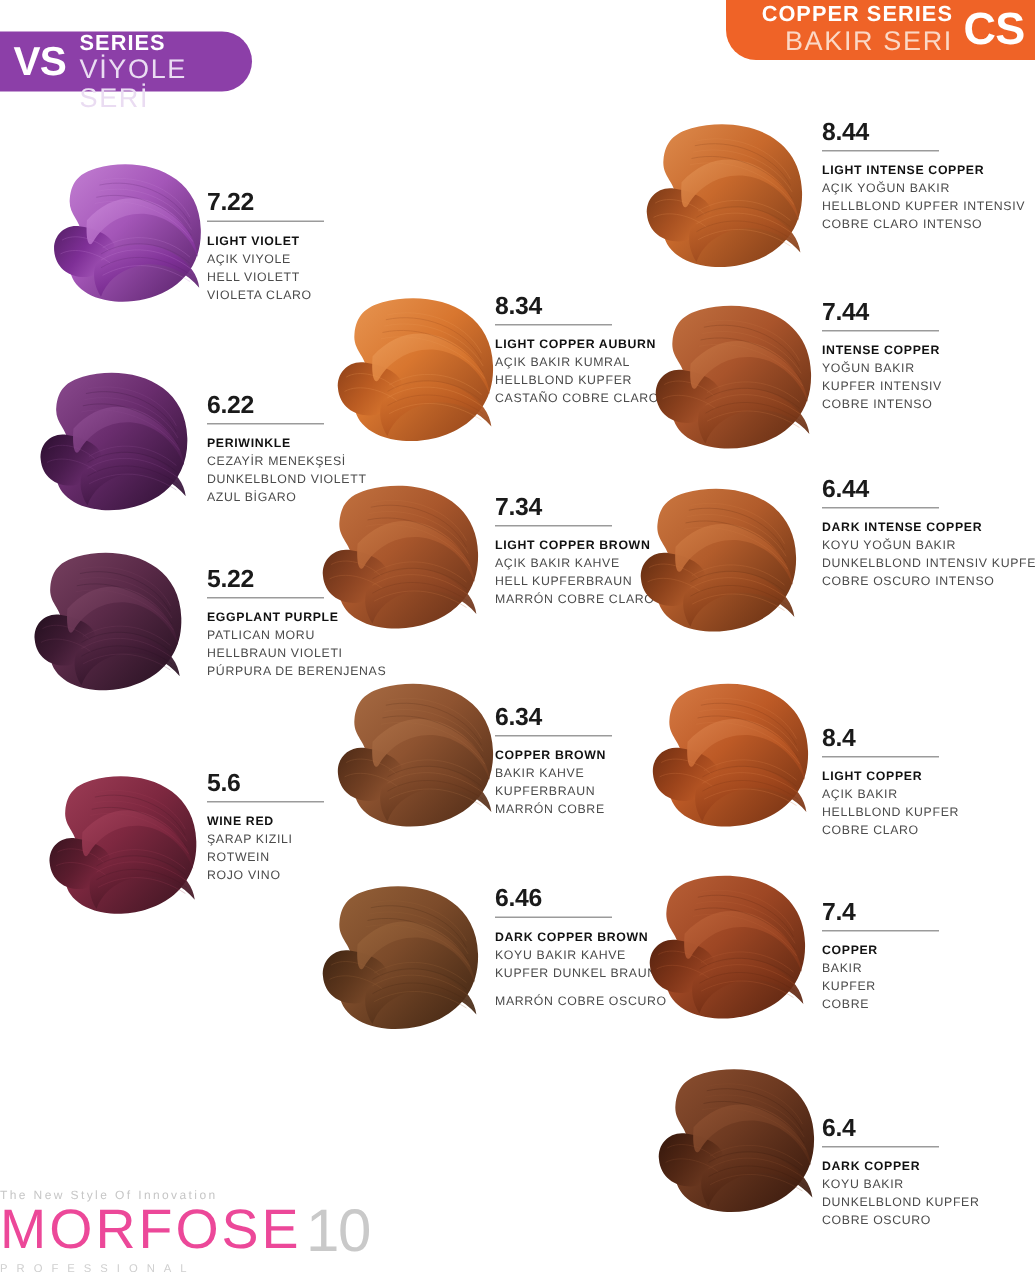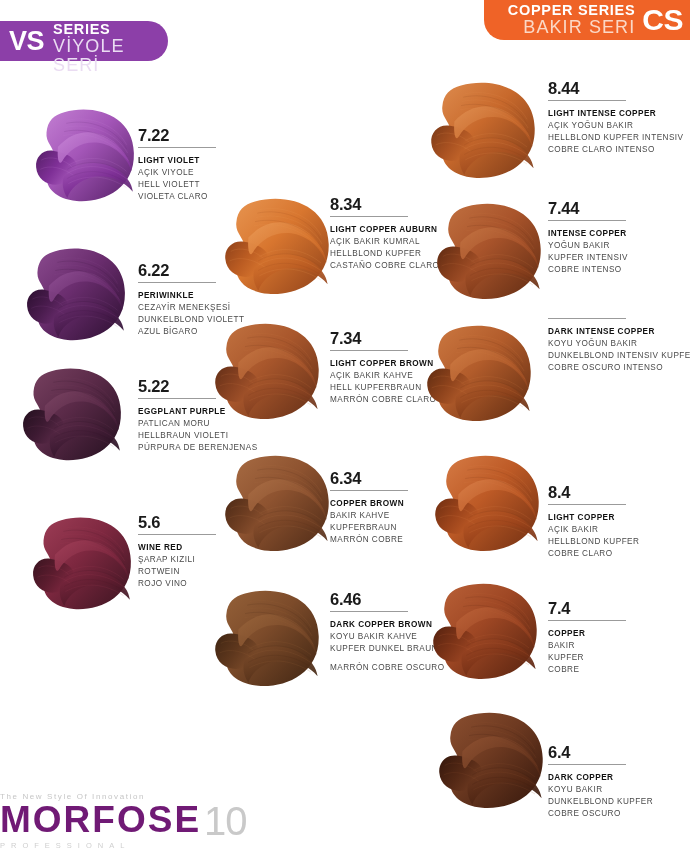--- a/index.html
+++ b/index.html
@@ -81,22 +81,22 @@
   #footer{
     position:absolute;left:0;right:0;bottom:6px;
     display:flex;flex-direction:column;align-items:flex-start;
     color:#c9c9c9;
   }
   #footer .tagline{
     font-size:8px;letter-spacing:1.6px;color:#c6c6c6;margin-bottom:1px;
   }
   #footer .wordmark-row{display:flex;align-items:flex-start;}
   #footer .wordmark{
-    font-size:37px;letter-spacing:2px;color:#701a75;line-height:0.95;
-    font-weight:bold;
+    font-size:37px;letter-spacing:2px;color:#ec4899;line-height:0.95;
+    font-weight:normal;
   }
   #footer .ten{
     font-size:40px;color:#c9c9c9;line-height:0.95;letter-spacing:-1px;margin-left:3px;
   }
   #footer .sub{
     font-size:7.5px;letter-spacing:6px;color:#cfcfcf;margin-top:1px;
   }
 </style>
 </head>
 <body>
@@ -854,20 +854,21 @@
     </g>
     <g stroke="#602c11" stroke-width="0.45" opacity="0.3" fill="none">
       <path d="M32,19 C54,14 80,24 90,44"></path>
       <path d="M30,27 C52,22 78,32 91,52"></path>
       <path d="M33,64 C51,53 74,56 90,70"></path>
       <path d="M33,73 C51,62 73,65 91,78"></path>
     </g>
   </svg>
         </div>
       <div class="label" style="left:548px;top:318px;width:140px;">
+    <div class="num">6.44</div>
     <div class="rule"></div>
     <div class="t-en">DARK INTENSE COPPER</div>
     <div class="t-tr">KOYU YOĞUN BAKIR</div>
     <div class="t-de">DUNKELBLOND INTENSIV KUPFER</div>
     <div class="t-es">COBRE OSCURO INTENSO</div>
         </div>
     </div>
     <div class="entry">
       <div class="swatch" style="left:432px;top:450px;width:110px;height:104px;">
   <svg viewBox="0 0 100 98" preserveAspectRatio="none" aria-hidden="true">

